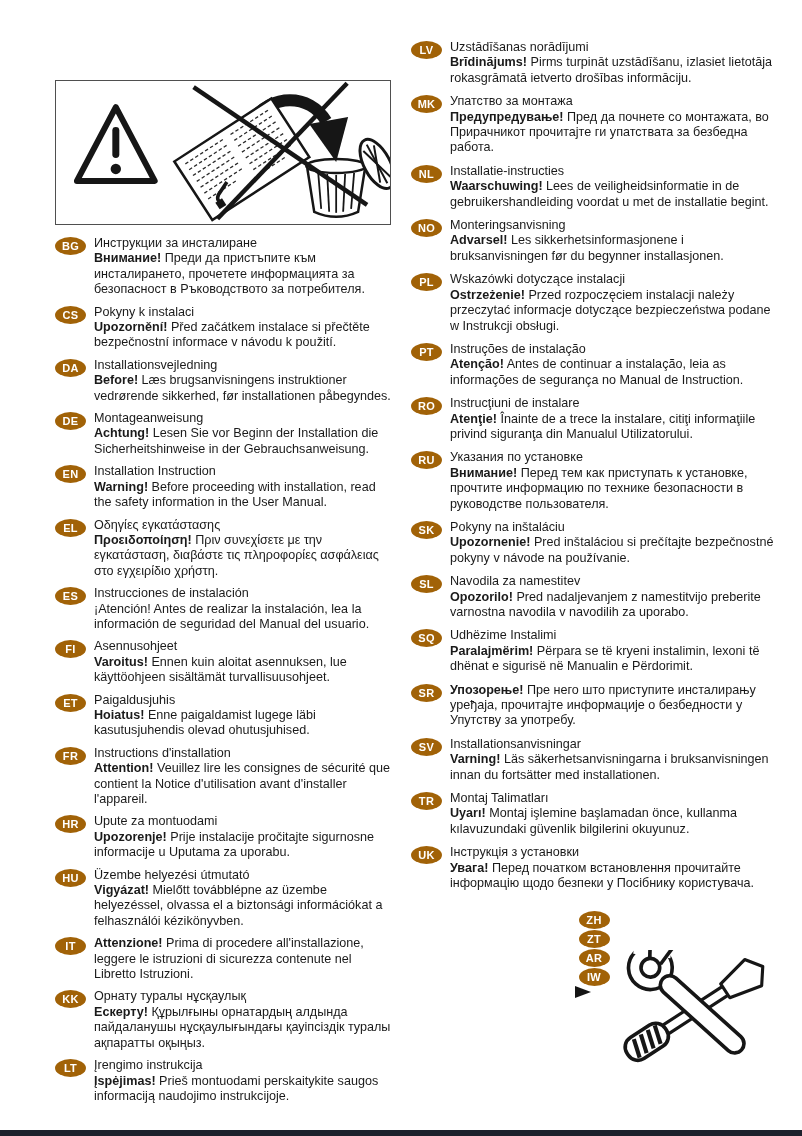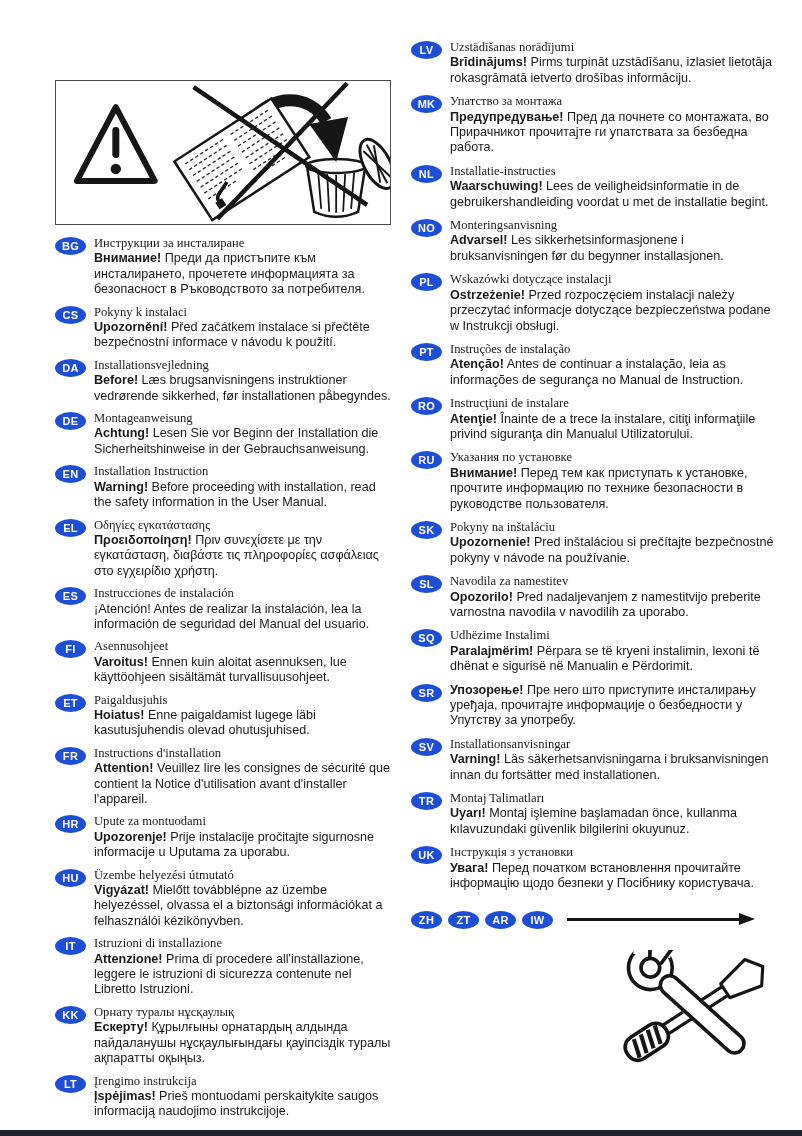--- a/index.html
+++ b/index.html
@@ -11,29 +11,29 @@
   .col-left{width:336px;margin-right:20px;padding-top:80px;}
   .col-right{width:372px;padding-top:40px;}
   .figure-box{
     border:1.5px solid #4f4f4f;height:143px;margin-bottom:11px;box-sizing:content-box;
   }
   .figure-box svg{display:block;width:100%;height:100%;}
   .section{display:flex;margin-bottom:8px;}
   .col-left .section{margin-bottom:7px;}
   .badge{
     flex:0 0 auto;min-width:31px;height:18px;padding:0 3px;box-sizing:border-box;
-    background:#1d4ed8;border-radius:50%;color:#fff;font-weight:700;font-size:11px;
+    background:#a16207;border-radius:50%;color:#fff;font-weight:700;font-size:11px;
     display:flex;align-items:center;justify-content:center;margin-right:8px;margin-top:1px;
     letter-spacing:.3px;
   }
   .sec-text{font-size:12.6px;line-height:15.4px;}
-  .sec-title{white-space:nowrap;font-family:Liberation Serif, serif;}
+  .sec-title{white-space:nowrap;}
   .warn{font-weight:700;}
   .warn.not-bold{font-weight:400;}
-  .codes-row{display:flex;align-items:center;margin-top:18px;}
+  .codes-row{display:flex;align-items:center;margin-top:18px;flex-direction:column;}
   .codes-row .badge{margin-right:6px;}
   .arrow-line{flex:1;height:3px;background:#141414;margin-left:8px;}
   .arrow-head{
     width:0;height:0;border-left:16px solid #141414;
     border-top:6px solid transparent;border-bottom:6px solid transparent;margin-right:28px;
   }
   .tools-fig{position:absolute;left:606px;top:950px;width:182px;height:120px;}
   .tools-fig svg{display:block;width:100%;height:100%;}
   .bottom-bar{position:absolute;left:0;bottom:0;width:802px;height:6px;background:#1d212c;}
 </style>
@@ -187,21 +187,20 @@
         <div class="section">
           <div class="badge">HU</div>
           <div class="sec-text">
             <div class="sec-title">Üzembe helyezési útmutató</div>
             <div class="sec-body"><span class="warn">Vigyázat!</span> <span>Mielőtt továbblépne az üzembe helyezéssel, olvassa el a biztonsági információkat a felhasználói kézikönyvben.</span></div>
           </div>
         </div>
         <div class="section">
           <div class="badge">IT</div>
           <div class="sec-text">
-            <div class="sec-title">Istruzioni di installazione</div>
             <div class="sec-body"><span class="warn">Attenzione!</span> <span>Prima di procedere all'installazione, leggere le istruzioni di sicurezza contenute nel Libretto Istruzioni.</span></div>
           </div>
         </div>
         <div class="section">
           <div class="badge">KK</div>
           <div class="sec-text">
             <div class="sec-title">Орнату туралы нұсқаулық</div>
             <div class="sec-body"><span class="warn">Ескерту!</span> <span>Құрылғыны орнатардың алдында пайдаланушы нұсқаулығындағы қауіпсіздік туралы ақпаратты оқыңыз.</span></div>
           </div>
         </div>

